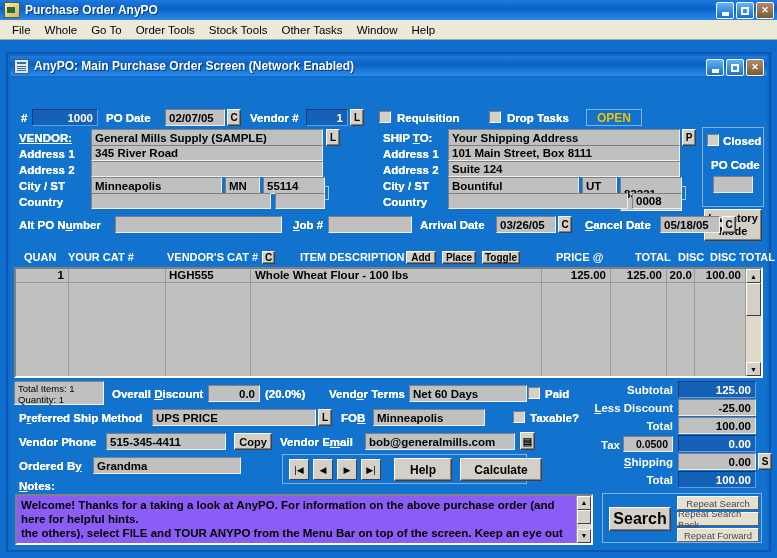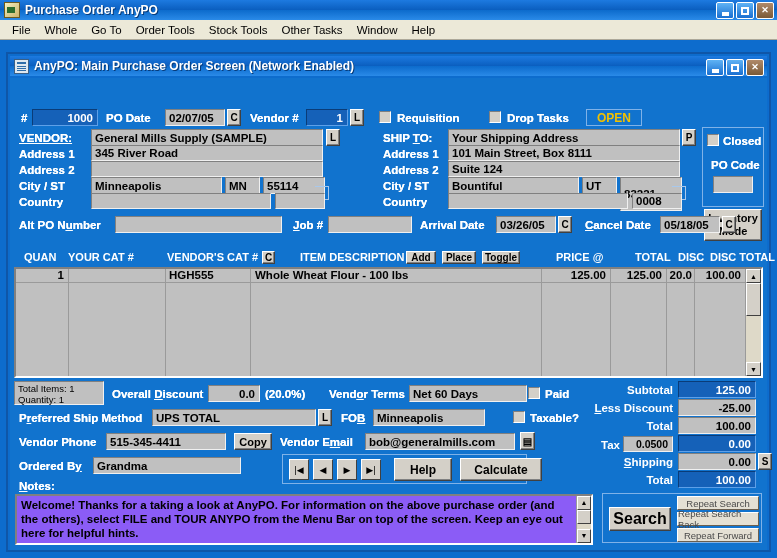--- a/index.html
+++ b/index.html
@@ -367,21 +367,21 @@
 
       <span class="lbl" style="left:102px;top:310px;">Overall <u>D</u>iscount</span>
       <div class="fld num" style="left:198px;top:307px;width:52px;height:17px;">0.0</div>
       <span class="lbl" style="left:255px;top:310px;">(20.0%)</span>
       <span class="lbl" style="left:319px;top:310px;">Vend<u>o</u>r Terms</span>
       <div class="fld" style="left:399px;top:307px;width:118px;height:17px;">Net 60 Days</div>
       <span class="chk" style="left:518px;top:309px;"></span>
       <span class="lbl" style="left:535px;top:310px;">Paid</span>
 
       <span class="lbl" style="left:9px;top:334px;">P<u>r</u>eferred Ship Method</span>
-      <div class="fld" style="left:142px;top:331px;width:164px;height:17px;">UPS TOTAL</div>
+      <div class="fld" style="left:142px;top:331px;width:164px;height:17px;">UPS PRICE</div>
       <div class="btn small" style="left:308px;top:331px;width:14px;height:17px;">L</div>
       <span class="lbl" style="left:331px;top:334px;">FO<u>B</u></span>
       <div class="fld" style="left:363px;top:331px;width:112px;height:17px;">Minneapolis</div>
       <span class="chk" style="left:503px;top:333px;"></span>
       <span class="lbl" style="left:520px;top:334px;">Taxable?</span>
 
       <span class="lbl" style="left:9px;top:358px;">Vendor Phone</span>
       <div class="fld" style="left:96px;top:355px;width:120px;height:17px;">515-345-4411</div>
       <div class="btn" style="left:224px;top:355px;width:38px;height:17px;font-size:11px;">Copy</div>
       <span class="lbl" style="left:270px;top:358px;">Vendor E<u>m</u>ail</span>
@@ -417,22 +417,22 @@
 
       <span class="totlbl" style="left:548px;top:378px;width:115px;"><u>S</u>hipping</span>
       <div class="fld num" style="left:668px;top:375px;width:78px;height:17px;">0.00</div>
       <div class="btn small" style="left:748px;top:375px;width:14px;height:17px;">S</div>
 
       <span class="totlbl" style="left:548px;top:396px;width:115px;">Total</span>
       <div class="fld blue num" style="left:668px;top:393px;width:78px;height:17px;">100.00</div>
 
       <div class="notes" style="left:5px;top:416px;width:578px;height:51px;">
         <div>Welcome!  Thanks for a taking a look at AnyPO.  For information on the above purchase order (and</div>
+        <div>here for helpful hints.</div>
         <div>the others), select FILE and TOUR ANYPO from the Menu Bar on top of the screen.  Keep an eye out</div>
-        <div>here for helpful hints.</div>
         <div>   (Note: you are currently on the last sample purchase order.)</div>
         <div class="scrollv" style="width:14px;">
           <div class="sb-arrow" style="top:0;width:14px;">▲</div>
           <div class="sb-thumb" style="top:14px;height:14px;width:14px;"></div>
           <div class="sb-arrow" style="bottom:0;width:14px;">▼</div>
         </div>
       </div>
 
       <div class="searchgrp" style="left:592px;top:415px;width:160px;height:50px;">
         <div class="btn" style="left:6px;top:13px;width:62px;height:24px;font-size:16px;">Search</div>

